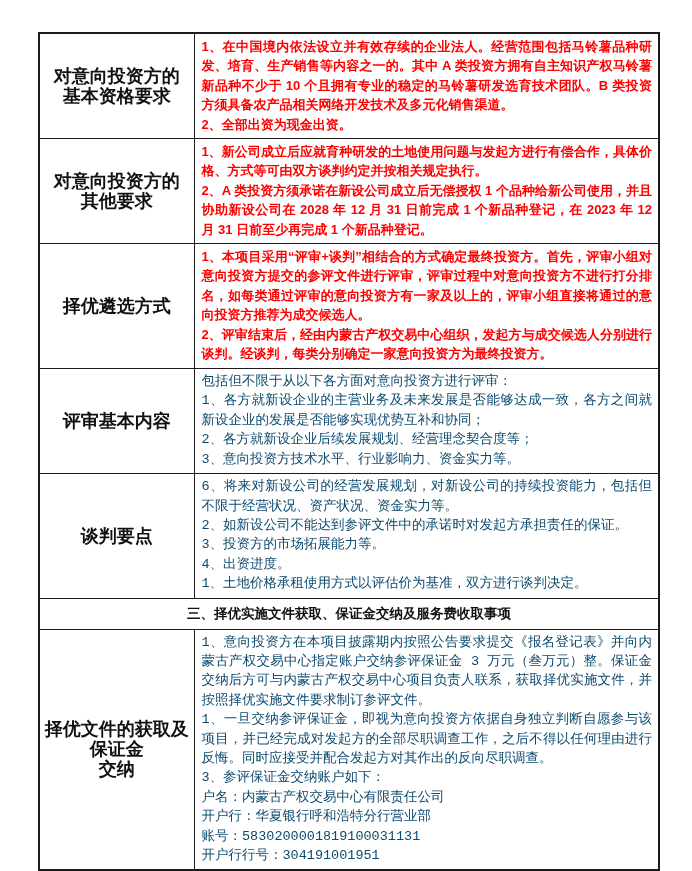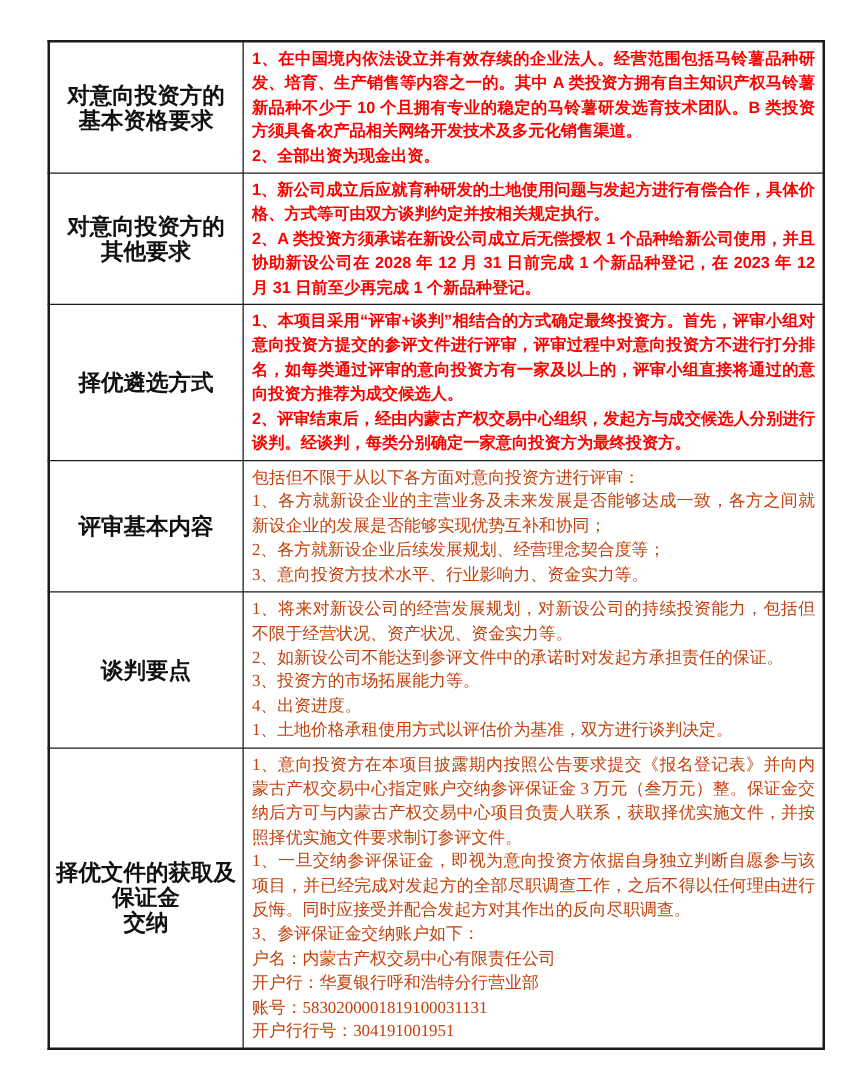--- a/index.html
+++ b/index.html
@@ -20,22 +20,22 @@
     font-family:"Liberation Sans",sans-serif;
   }
   td.content{vertical-align:top;padding:3px 6px 4px 7px;}
   td.content .para{text-align:justify;}
   td.content.red .para{
     color:#fe0000;font-weight:bold;
     font-family:"Liberation Sans",sans-serif;
     font-size:13px;line-height:19.4px;
   }
   td.content.black .para{
-    color:#c2410c;font-weight:normal;
-    font-family:Liberation Serif, serif;
+    color:#0c4a6e;font-weight:normal;
+    font-family:Liberation Mono, monospace;
     font-size:13.5px;line-height:19.4px;
   }
   td.section{
     text-align:center;vertical-align:middle;
     font-weight:bold;font-size:13.5px;color:#111111;
     padding:4px 4px;font-family:"Liberation Sans",sans-serif;
   }
   
   table.doc tr:nth-child(1){height:100px;}
   table.doc tr:nth-child(2){height:97px;}
@@ -83,26 +83,29 @@
           <td class="content black">
             <div class="para">包括但不限于从以下各方面对意向投资方进行评审：</div>
             <div class="para">1、各方就新设企业的主营业务及未来发展是否能够达成一致，各方之间就新设企业的发展是否能够实现优势互补和协同；</div>
             <div class="para">2、各方就新设企业后续发展规划、经营理念契合度等；</div>
             <div class="para">3、意向投资方技术水平、行业影响力、资金实力等。</div>
           </td>
         </tr>
         <tr>
           <td class="hdr">谈判要点</td>
           <td class="content black">
-            <div class="para">1、将来对新设公司的经营发展规划，对新设公司的持续投资能力，包括但不限于经营状况、资产状况、资金实力等。</div>
+            <div class="para">6、将来对新设公司的经营发展规划，对新设公司的持续投资能力，包括但不限于经营状况、资产状况、资金实力等。</div>
             <div class="para">2、如新设公司不能达到参评文件中的承诺时对发起方承担责任的保证。</div>
             <div class="para">3、投资方的市场拓展能力等。</div>
             <div class="para">4、出资进度。</div>
             <div class="para">1、土地价格承租使用方式以评估价为基准，双方进行谈判决定。</div>
           </td>
+        </tr>
+        <tr>
+          <td colspan="2" class="section">三、择优实施文件获取、保证金交纳及服务费收取事项</td>
         </tr>
         <tr>
           <td class="hdr">择优文件的获取及保证金
 交纳</td>
           <td class="content black">
             <div class="para">1、意向投资方在本项目披露期内按照公告要求提交《报名登记表》并向内蒙古产权交易中心指定账户交纳参评保证金 3 万元（叁万元）整。保证金交纳后方可与内蒙古产权交易中心项目负责人联系，获取择优实施文件，并按照择优实施文件要求制订参评文件。</div>
             <div class="para">1、一旦交纳参评保证金，即视为意向投资方依据自身独立判断自愿参与该项目，并已经完成对发起方的全部尽职调查工作，之后不得以任何理由进行反悔。同时应接受并配合发起方对其作出的反向尽职调查。</div>
             <div class="para">3、参评保证金交纳账户如下：</div>
             <div class="para">户名：内蒙古产权交易中心有限责任公司</div>
             <div class="para">开户行：华夏银行呼和浩特分行营业部</div>

